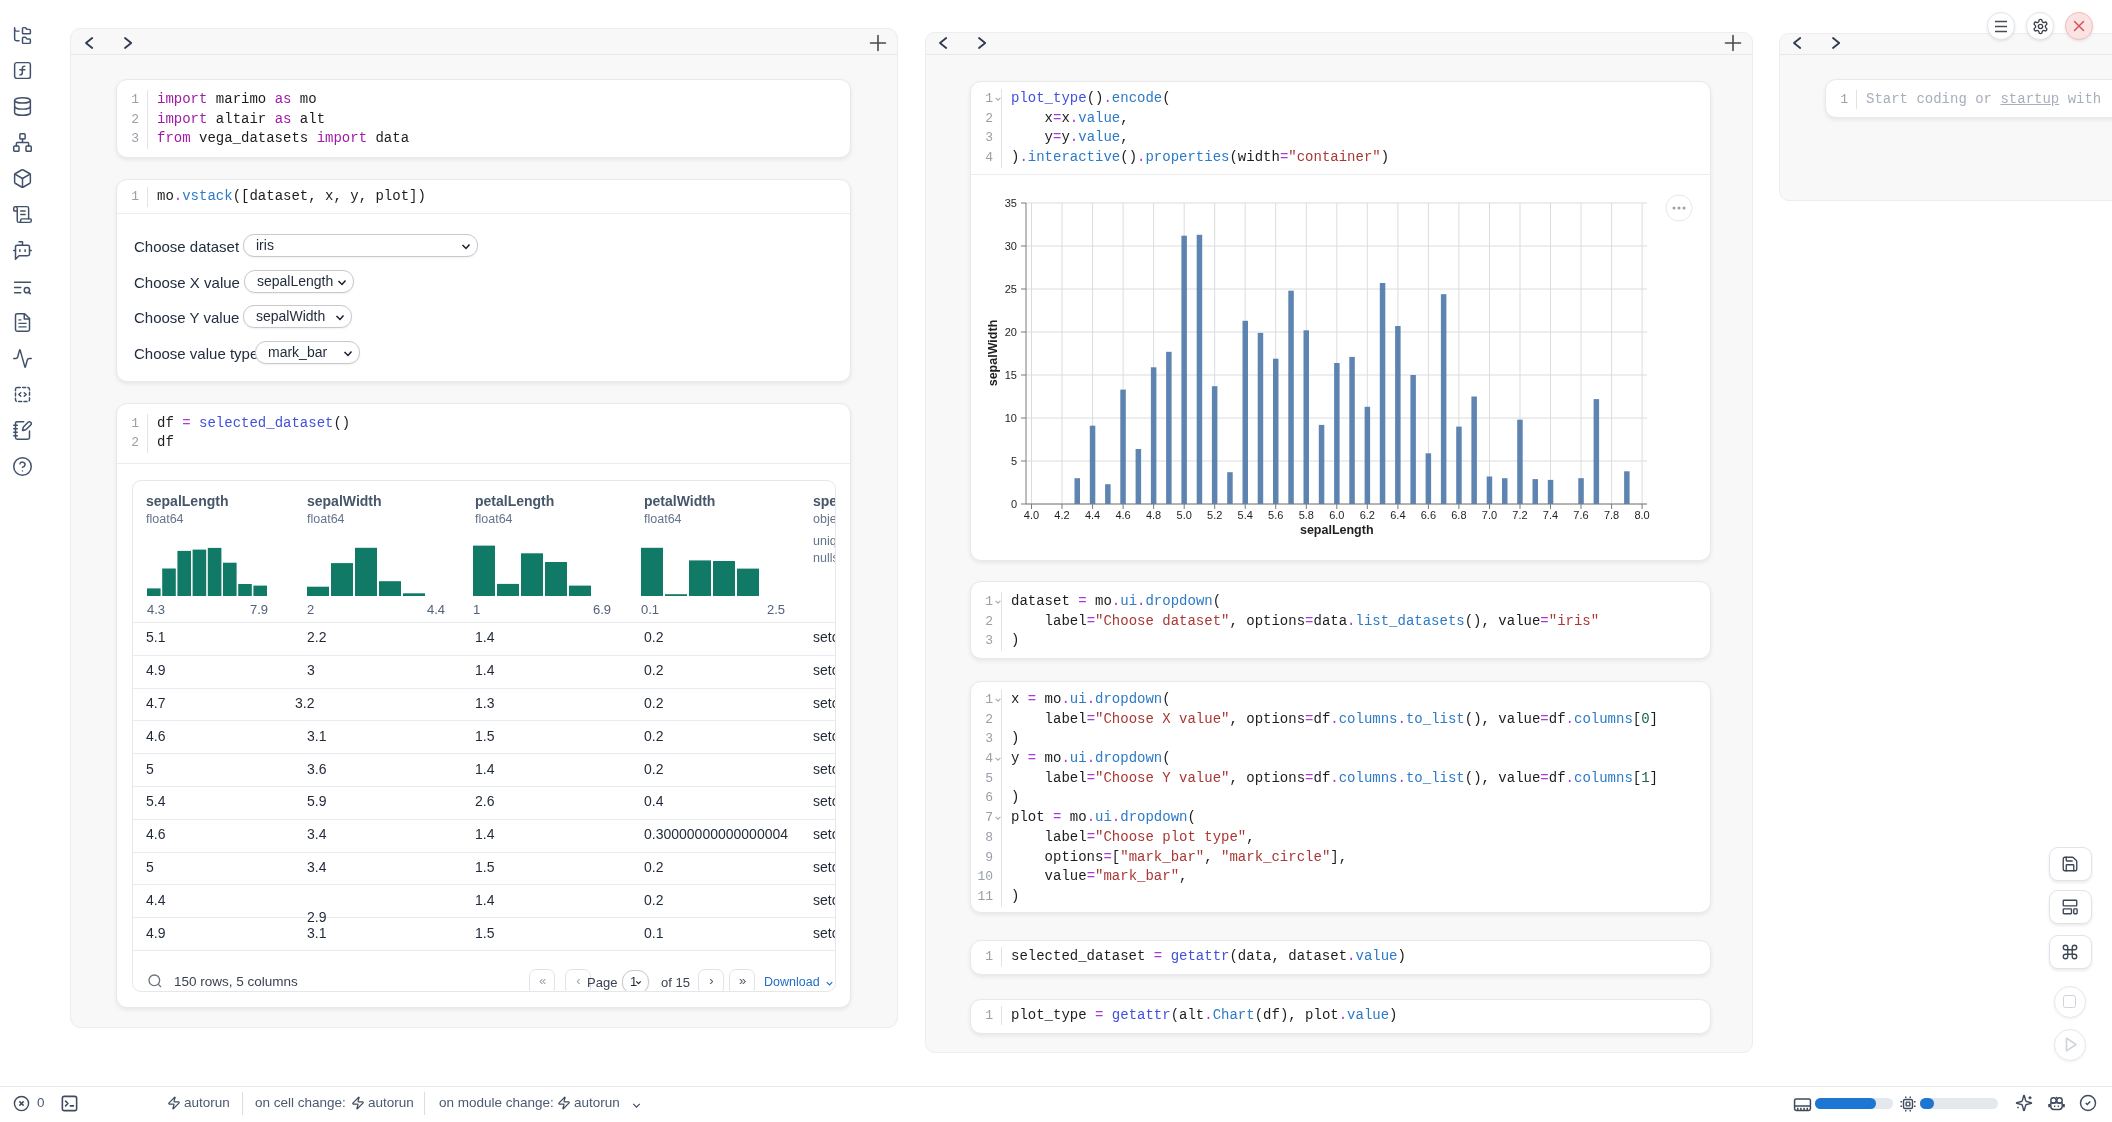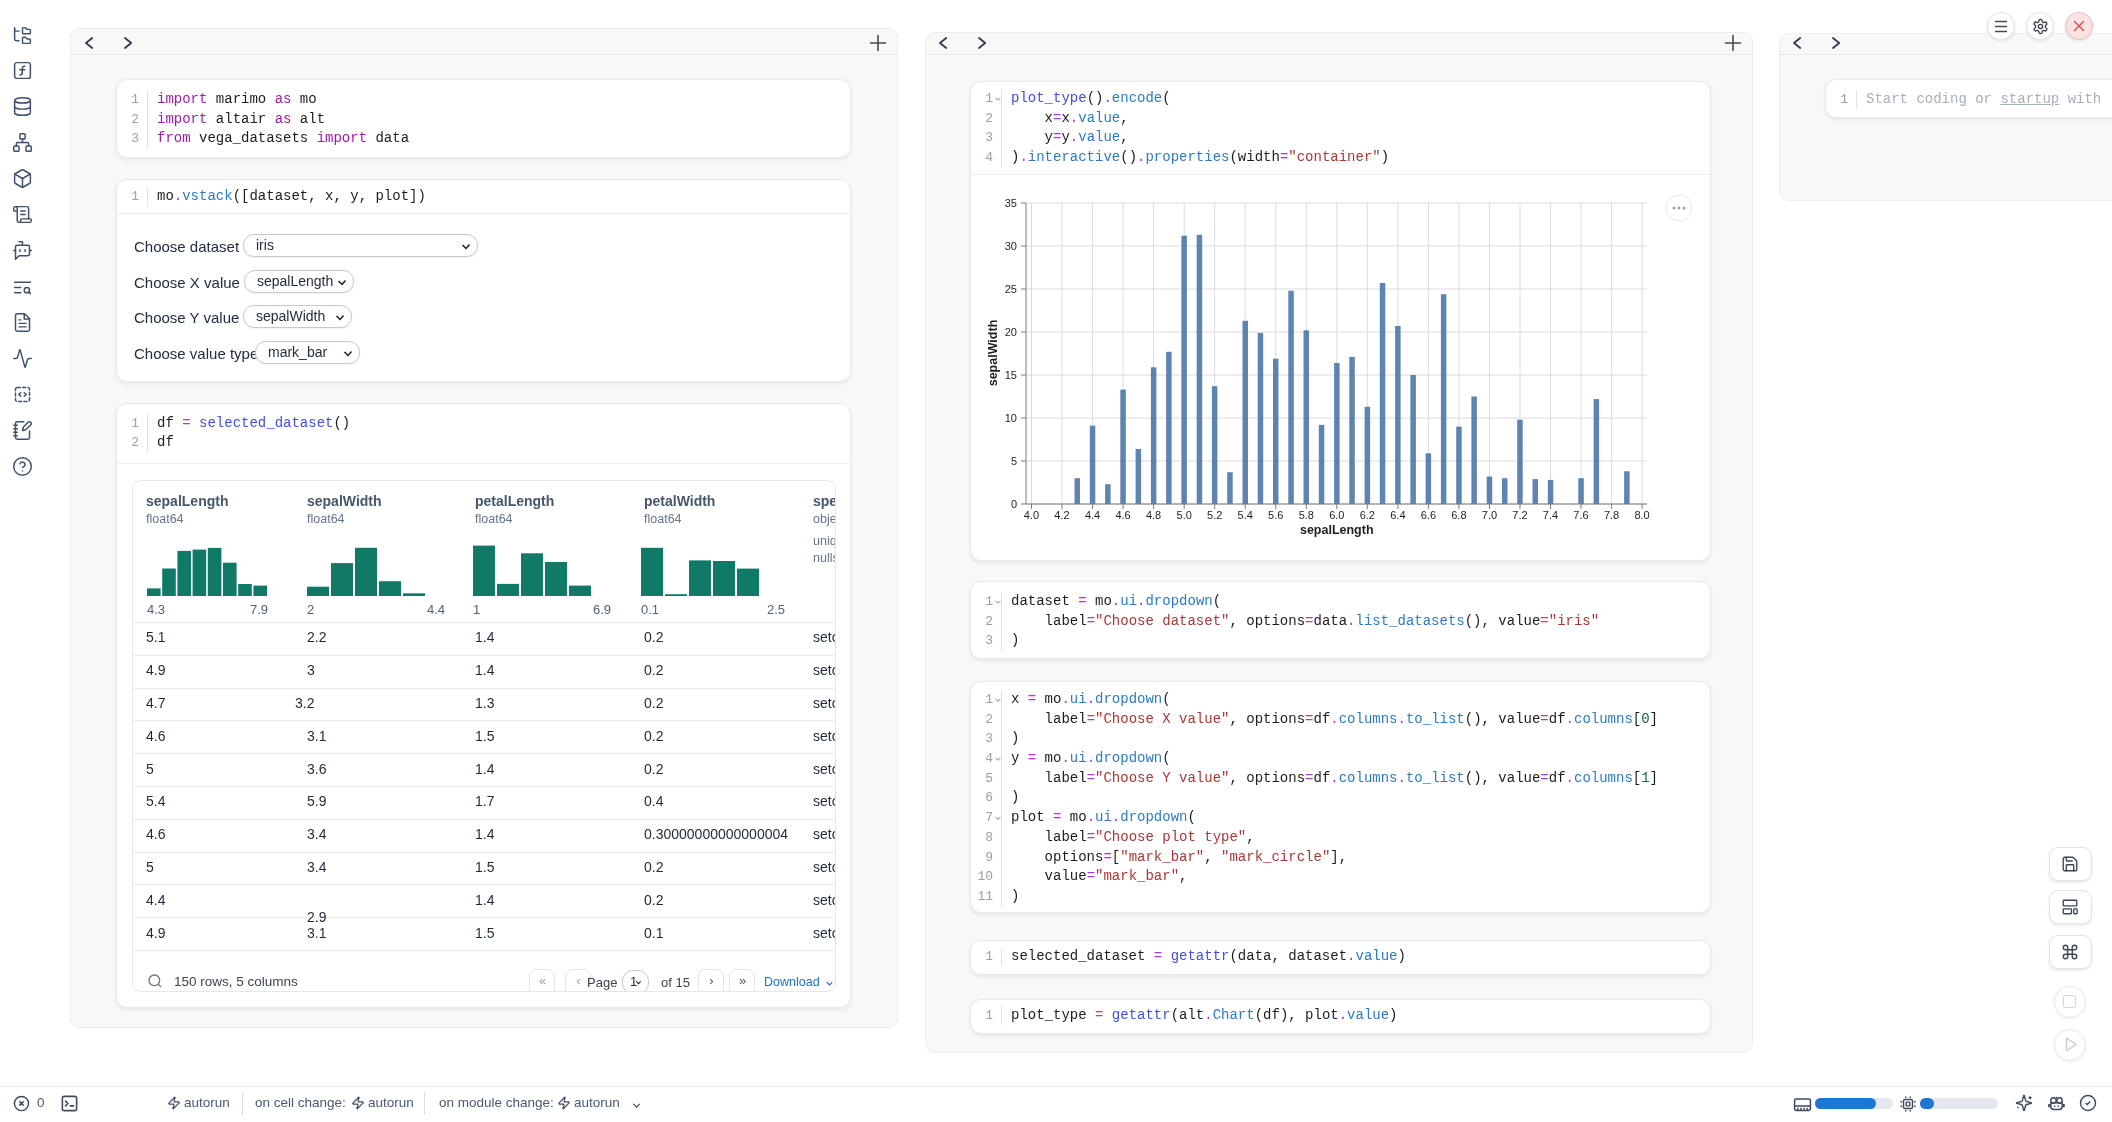--- a/index.html
+++ b/index.html
@@ -268,21 +268,21 @@
     <div class="abs tcell" style="left:342px;top:247px">1.5</div>
     <div class="abs tcell" style="left:511px;top:247px">0.2</div>
     <div class="abs tcell" style="left:680px;top:247px">setosa</div>
     <div class="abs tcell" style="left:13px;top:280px">5</div>
     <div class="abs tcell" style="left:174px;top:280px">3.6</div>
     <div class="abs tcell" style="left:342px;top:280px">1.4</div>
     <div class="abs tcell" style="left:511px;top:280px">0.2</div>
     <div class="abs tcell" style="left:680px;top:280px">setosa</div>
     <div class="abs tcell" style="left:13px;top:312px">5.4</div>
     <div class="abs tcell" style="left:174px;top:312px">5.9</div>
-    <div class="abs tcell" style="left:342px;top:312px">1.7</div>
+    <div class="abs tcell" style="left:342px;top:312px">2.6</div>
     <div class="abs tcell" style="left:511px;top:312px">0.4</div>
     <div class="abs tcell" style="left:680px;top:312px">setosa</div>
     <div class="abs tcell" style="left:13px;top:345px">4.6</div>
     <div class="abs tcell" style="left:174px;top:345px">3.4</div>
     <div class="abs tcell" style="left:342px;top:345px">1.4</div>
     <div class="abs tcell" style="left:511px;top:345px">0.30000000000000004</div>
     <div class="abs tcell" style="left:680px;top:345px">setosa</div>
     <div class="abs tcell" style="left:13px;top:378px">5</div>
     <div class="abs tcell" style="left:174px;top:378px">3.4</div>
     <div class="abs tcell" style="left:342px;top:378px">1.5</div>

